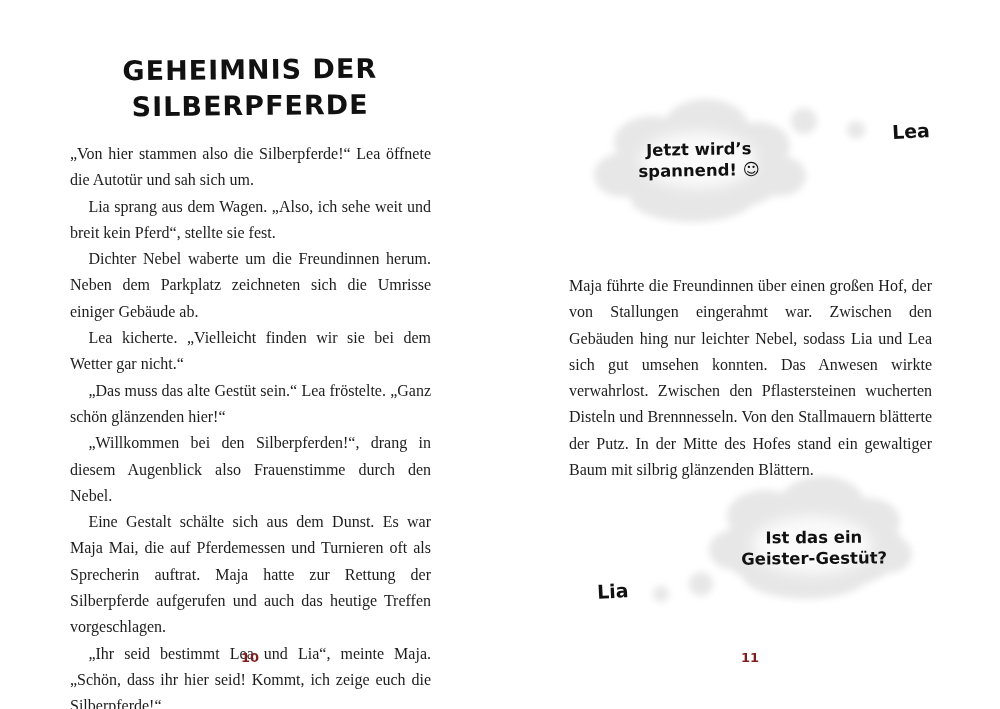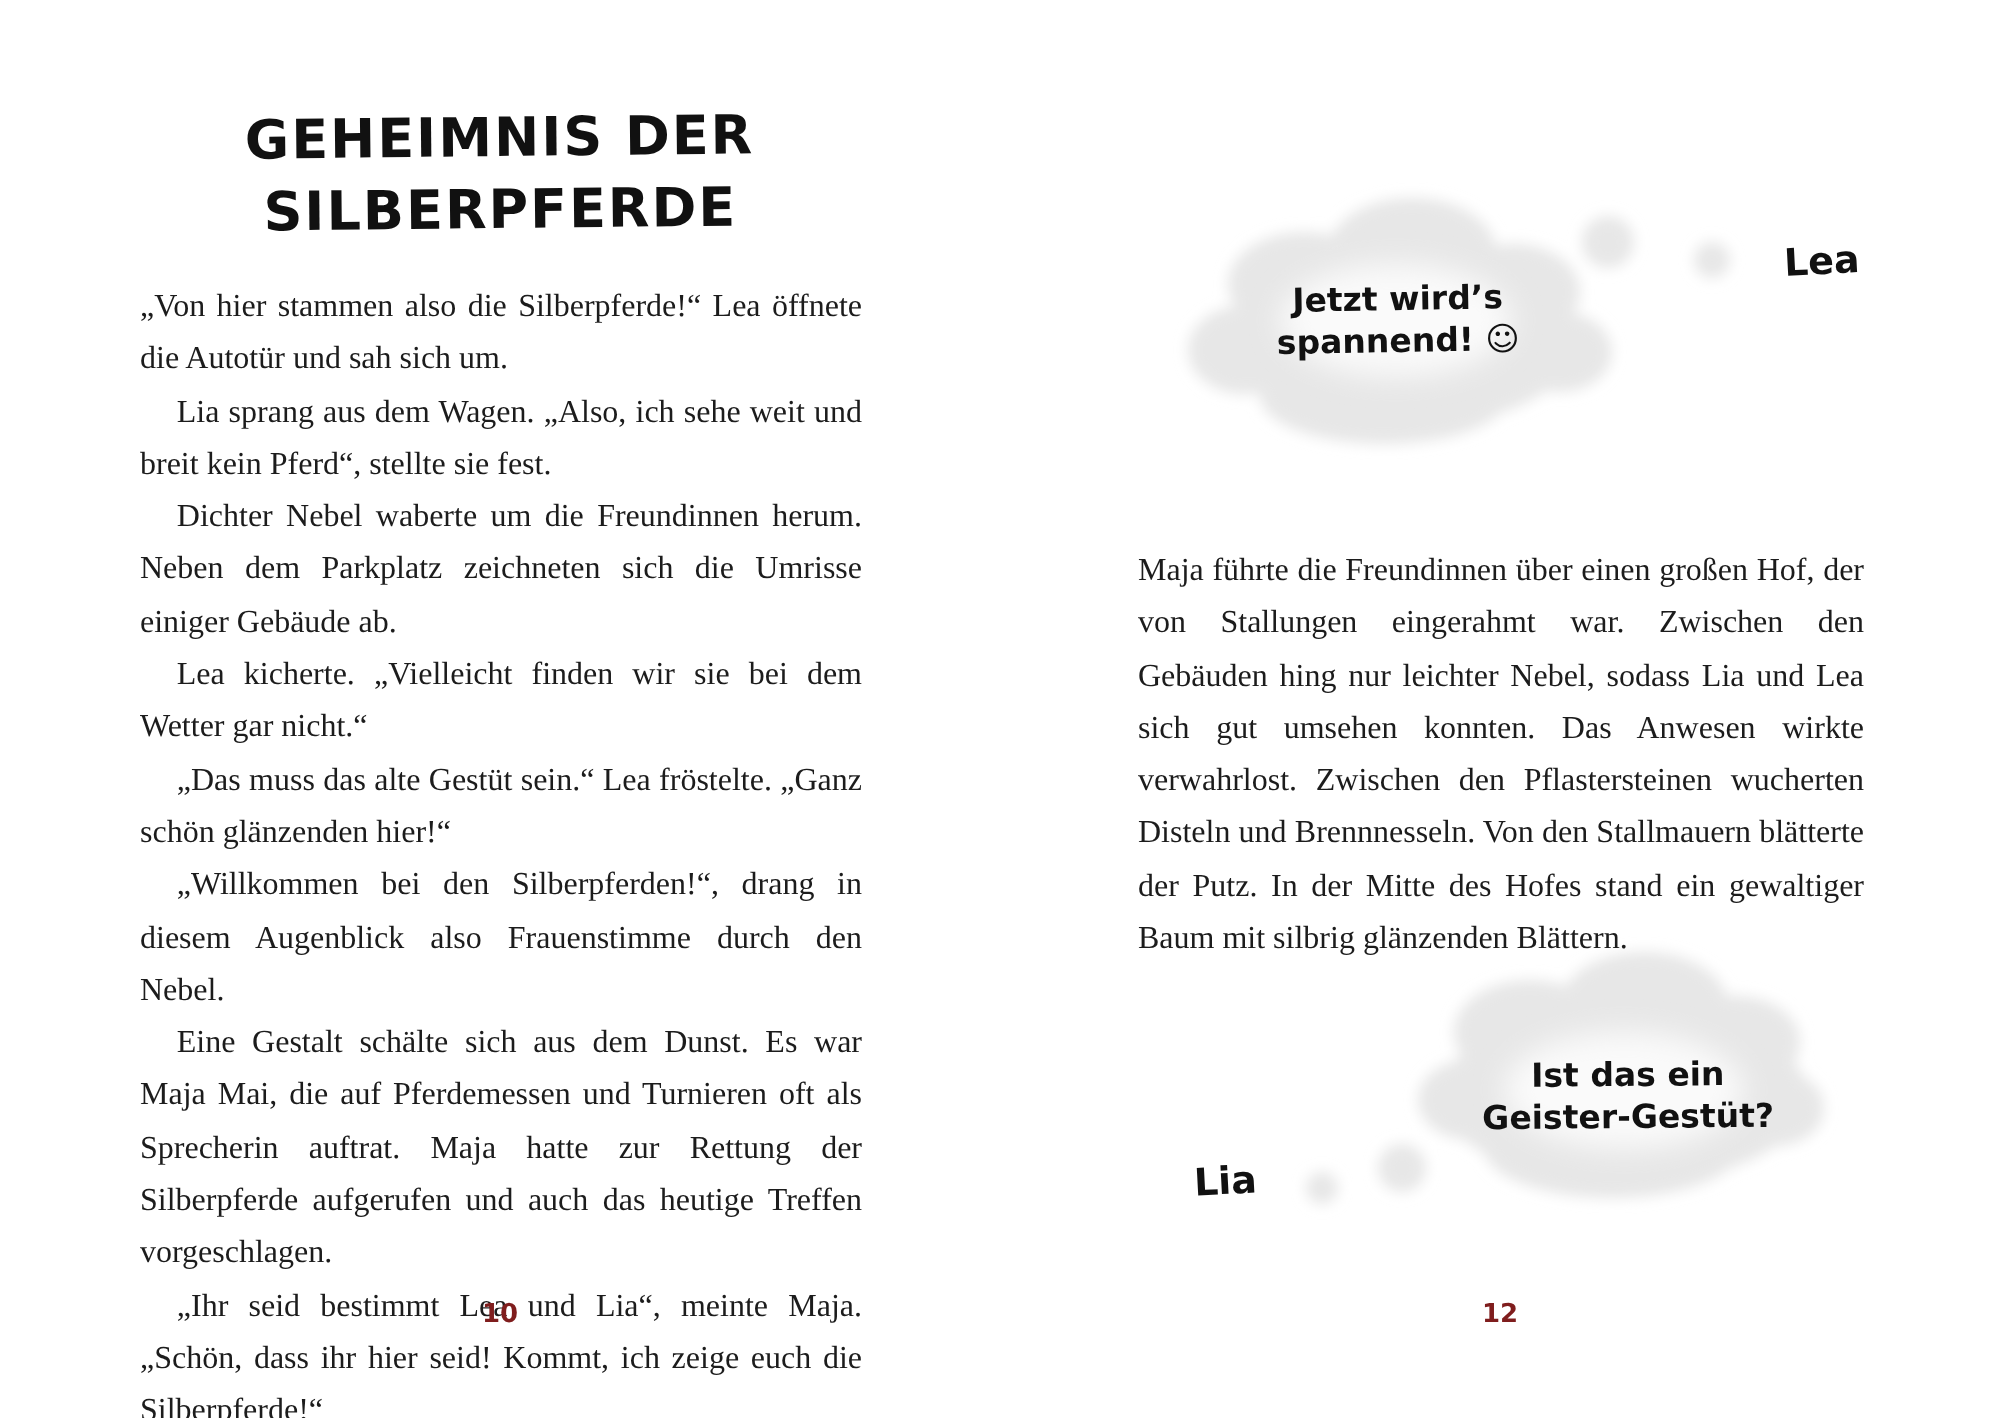--- a/index.html
+++ b/index.html
@@ -154,15 +154,15 @@
   <div class="bubble-text top">Jetzt wird’s spannend! ☺</div>
   <div class="speaker-name lea">Lea</div>
 
   <div class="body-text right-body">
     <p>Maja führte die Freundinnen über einen großen Hof, der von Stallungen eingerahmt war. Zwischen den Gebäuden hing nur leichter Nebel, sodass Lia und Lea sich gut umsehen konnten. Das Anwesen wirkte verwahrlost. Zwischen den Pflastersteinen wucherten Disteln und Brennnesseln. Von den Stallmauern blätterte der Putz. In der Mitte des Hofes stand ein gewaltiger Baum mit silbrig glänzenden Blättern.</p>
   </div>
 
   <div class="bubble-text bottom">Ist das ein Geister-Gestüt?</div>
   <div class="speaker-name lia">Lia</div>
 
-  <div class="page-number right">12</div>
+  <div class="page-number right">11</div>
 
 </div>
 
 </body></html>

